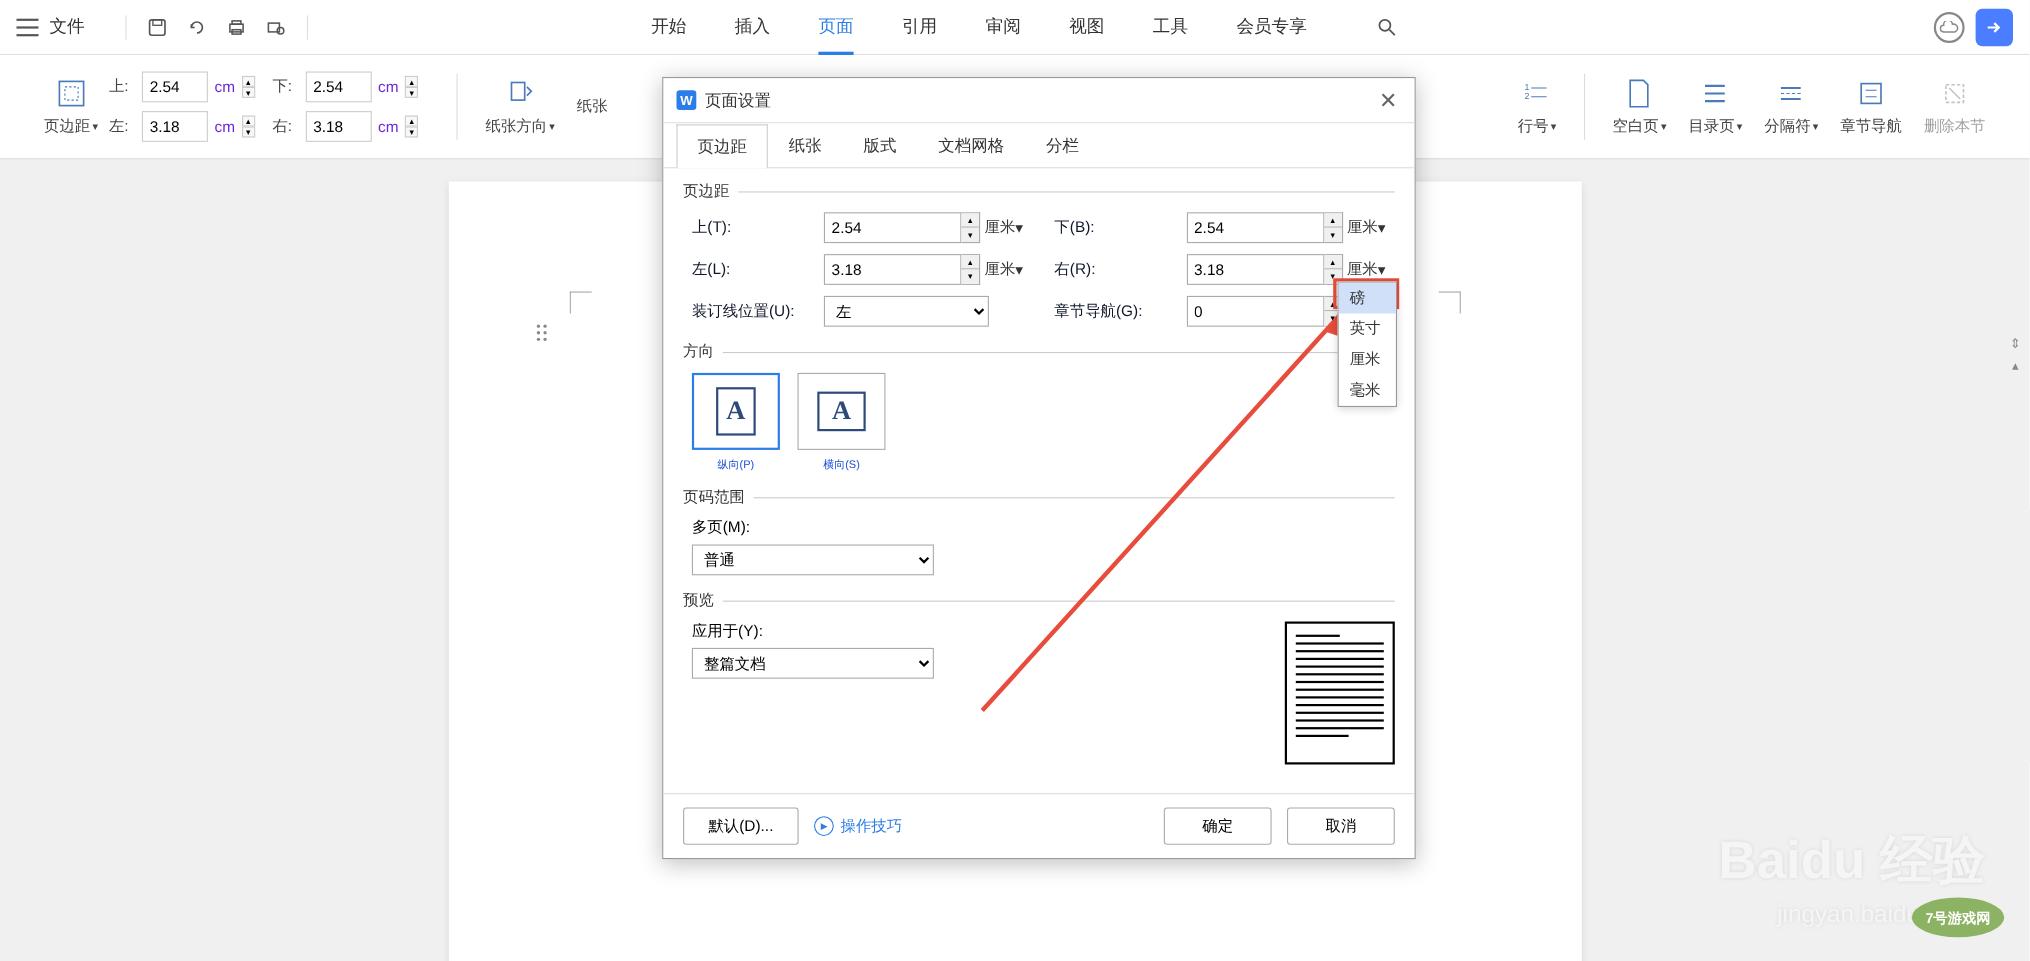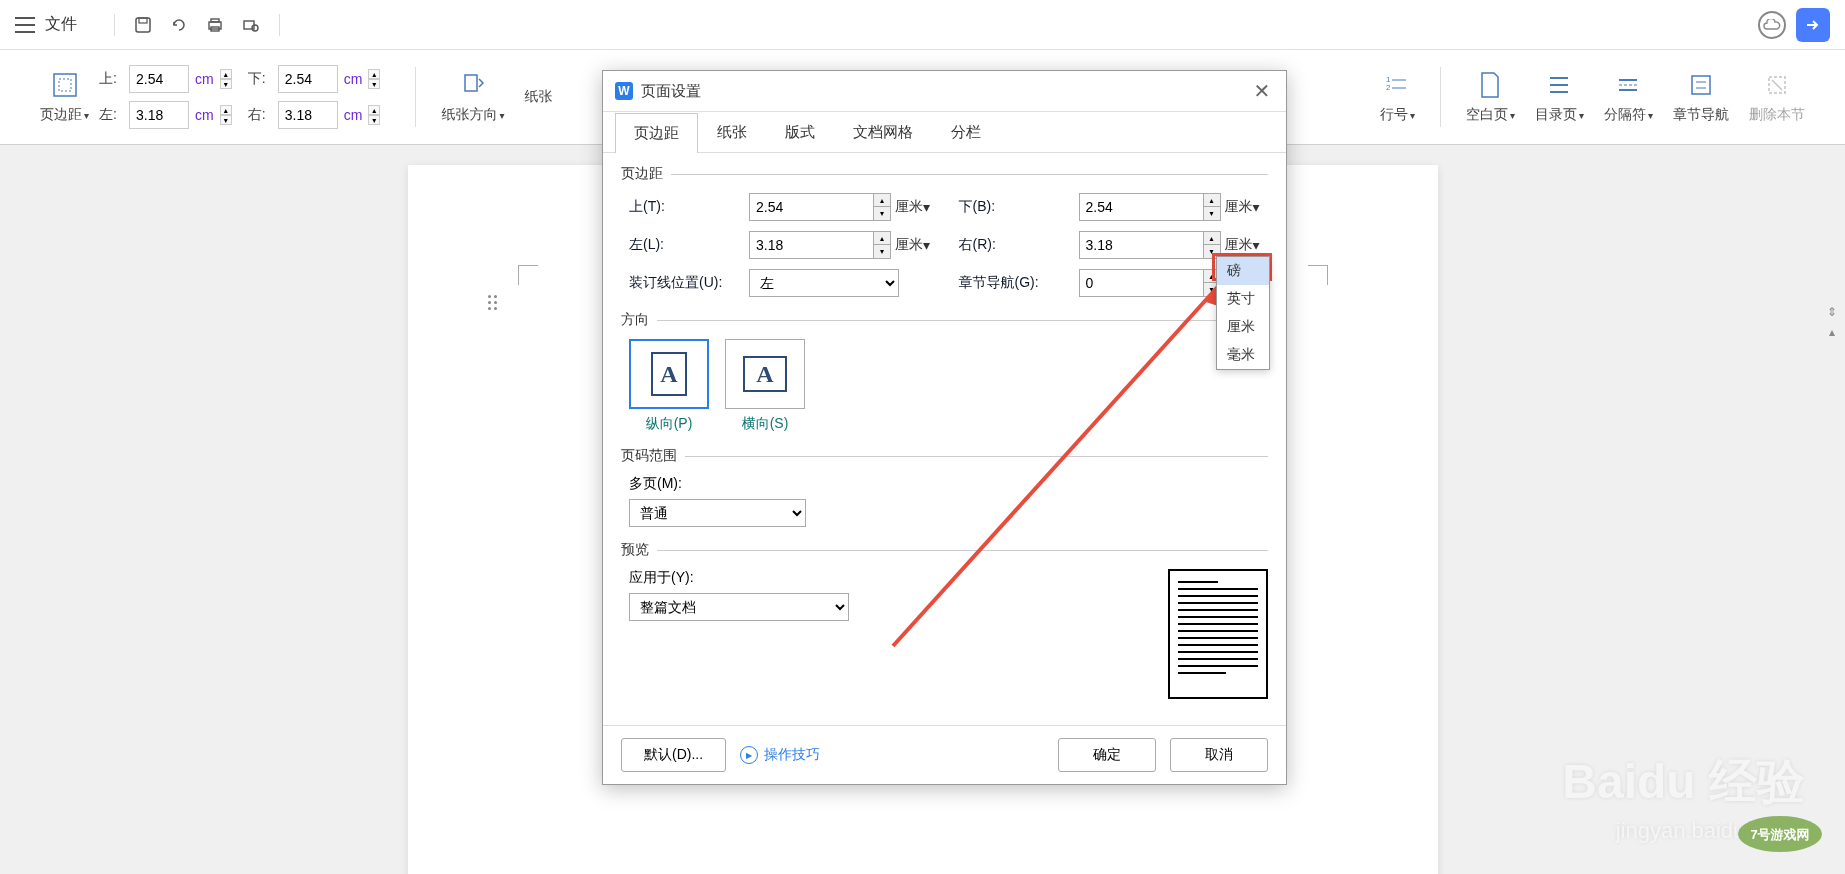--- a/index.html
+++ b/index.html
@@ -69,21 +69,21 @@
 .field-unit { font-size: 14px; color: #333; margin-left: 4px; display: flex; align-items: center; cursor: pointer; }
 .field-select { width: 150px; height: 28px; border: 1px solid #aaa; font-size: 14px; padding: 0 6px; background: #fff; }
 
 .orientation-opts { display: flex; gap: 16px; padding-left: 8px; }
 .orient-opt { display: flex; flex-direction: column; align-items: center; cursor: pointer; }
 .orient-box { width: 80px; height: 70px; border: 1px solid #aaa; display: flex; align-items: center; justify-content: center; background: #fff; margin-bottom: 6px; }
 .orient-box.selected { border: 2px solid #2b7de9; }
 .orient-page { border: 2px solid #2d4a7a; display: flex; align-items: center; justify-content: center; color: #2d4a7a; font-size: 24px; font-weight: bold; font-family: serif; }
 .orient-page.portrait { width: 36px; height: 44px; }
 .orient-page.landscape { width: 44px; height: 36px; }
-.orient-label { font-size: 14px; color: #0f766e; }
+.orient-label { font-size: 10px; color: #1d4ed8; }
 
 .preview-box { width: 100px; height: 130px; border: 2px solid #000; padding: 10px 8px; margin-left: auto; }
 .preview-line { height: 2px; background: #000; margin-bottom: 5px; }
 .preview-row { display: flex; justify-content: space-between; }
 
 .dialog-footer { display: flex; align-items: center; padding: 12px 18px; border-top: 1px solid #ddd; gap: 14px; }
 .btn { height: 34px; padding: 0 22px; border: 1px solid #aaa; background: #fff; font-size: 14px; cursor: pointer; border-radius: 3px; }
 .tips-link { color: #2b7de9; font-size: 14px; display: flex; align-items: center; gap: 6px; cursor: pointer; }
 .tips-link::before { content: '▶'; width: 16px; height: 16px; border: 1px solid #2b7de9; border-radius: 50%; display: flex; align-items: center; justify-content: center; font-size: 8px; }
 .footer-spacer { flex: 1; }
@@ -137,20 +137,36 @@
       </svg>
     </div>
   <div class="qat-icon">
       <svg width="18" height="18" viewBox="0 0 18 18">
         <rect x="2" y="5" width="10" height="8" fill="none" stroke="#555" stroke-width="1.4"></rect>
         <circle cx="13" cy="12" r="3" fill="none" stroke="#555" stroke-width="1.4"></circle>
       </svg>
     </div>
   <div class="qat-sep"></div>
 
+  <div class="tabs">
+    <div class="tab">开始</div>
+    <div class="tab">插入</div>
+    <div class="tab active">页面</div>
+    <div class="tab">引用</div>
+    <div class="tab">审阅</div>
+    <div class="tab">视图</div>
+    <div class="tab">工具</div>
+    <div class="tab">会员专享</div>
+    <div class="tab search-icon-top">
+        <svg width="18" height="18" viewBox="0 0 18 18">
+          <circle cx="7" cy="7" r="5" fill="none" stroke="#555" stroke-width="1.6"></circle>
+          <line x1="11" y1="11" x2="16" y2="16" stroke="#555" stroke-width="1.6"></line>
+        </svg>
+      </div>
+  </div>
 
   <div class="right-icons">
     <div class="cloud-icon">
         <svg width="18" height="12" viewBox="0 0 18 12">
           <path d="M4 10 A3 3 0 0 1 4 4 A4 4 0 0 1 12 3 A3 3 0 0 1 14 10 Z" fill="none" stroke="#888" stroke-width="1.4"></path>
         </svg>
       </div>
     <div class="share-btn">
         <svg width="18" height="18" viewBox="0 0 18 18">
           <path d="M3 9 L12 9 M9 5 L13 9 L9 13" fill="none" stroke="#fff" stroke-width="2"></path>
@@ -406,21 +422,21 @@
             </div>
           <span class="orient-label">横向(S)</span>
         </div>
       </div>
     </div>
 
     <div class="fieldset">
       <div class="fieldset-label">页码范围</div>
       <div style="padding-left:8px">
         <div style="font-size:14px;margin-bottom:6px">多页(M):</div>
-        <select class="field-select" style="width:177px"><option>普通</option></select>
+        <select class="field-select" style="width:220px"><option>普通</option></select>
       </div>
     </div>
 
     <div class="fieldset">
       <div class="fieldset-label">预览</div>
       <div class="preview-row" style="padding-left:8px;align-items:flex-start">
         <div>
           <div style="font-size:14px;margin-bottom:6px">应用于(Y):</div>
           <select class="field-select" style="width:220px"><option>整篇文档</option></select>
         </div>

